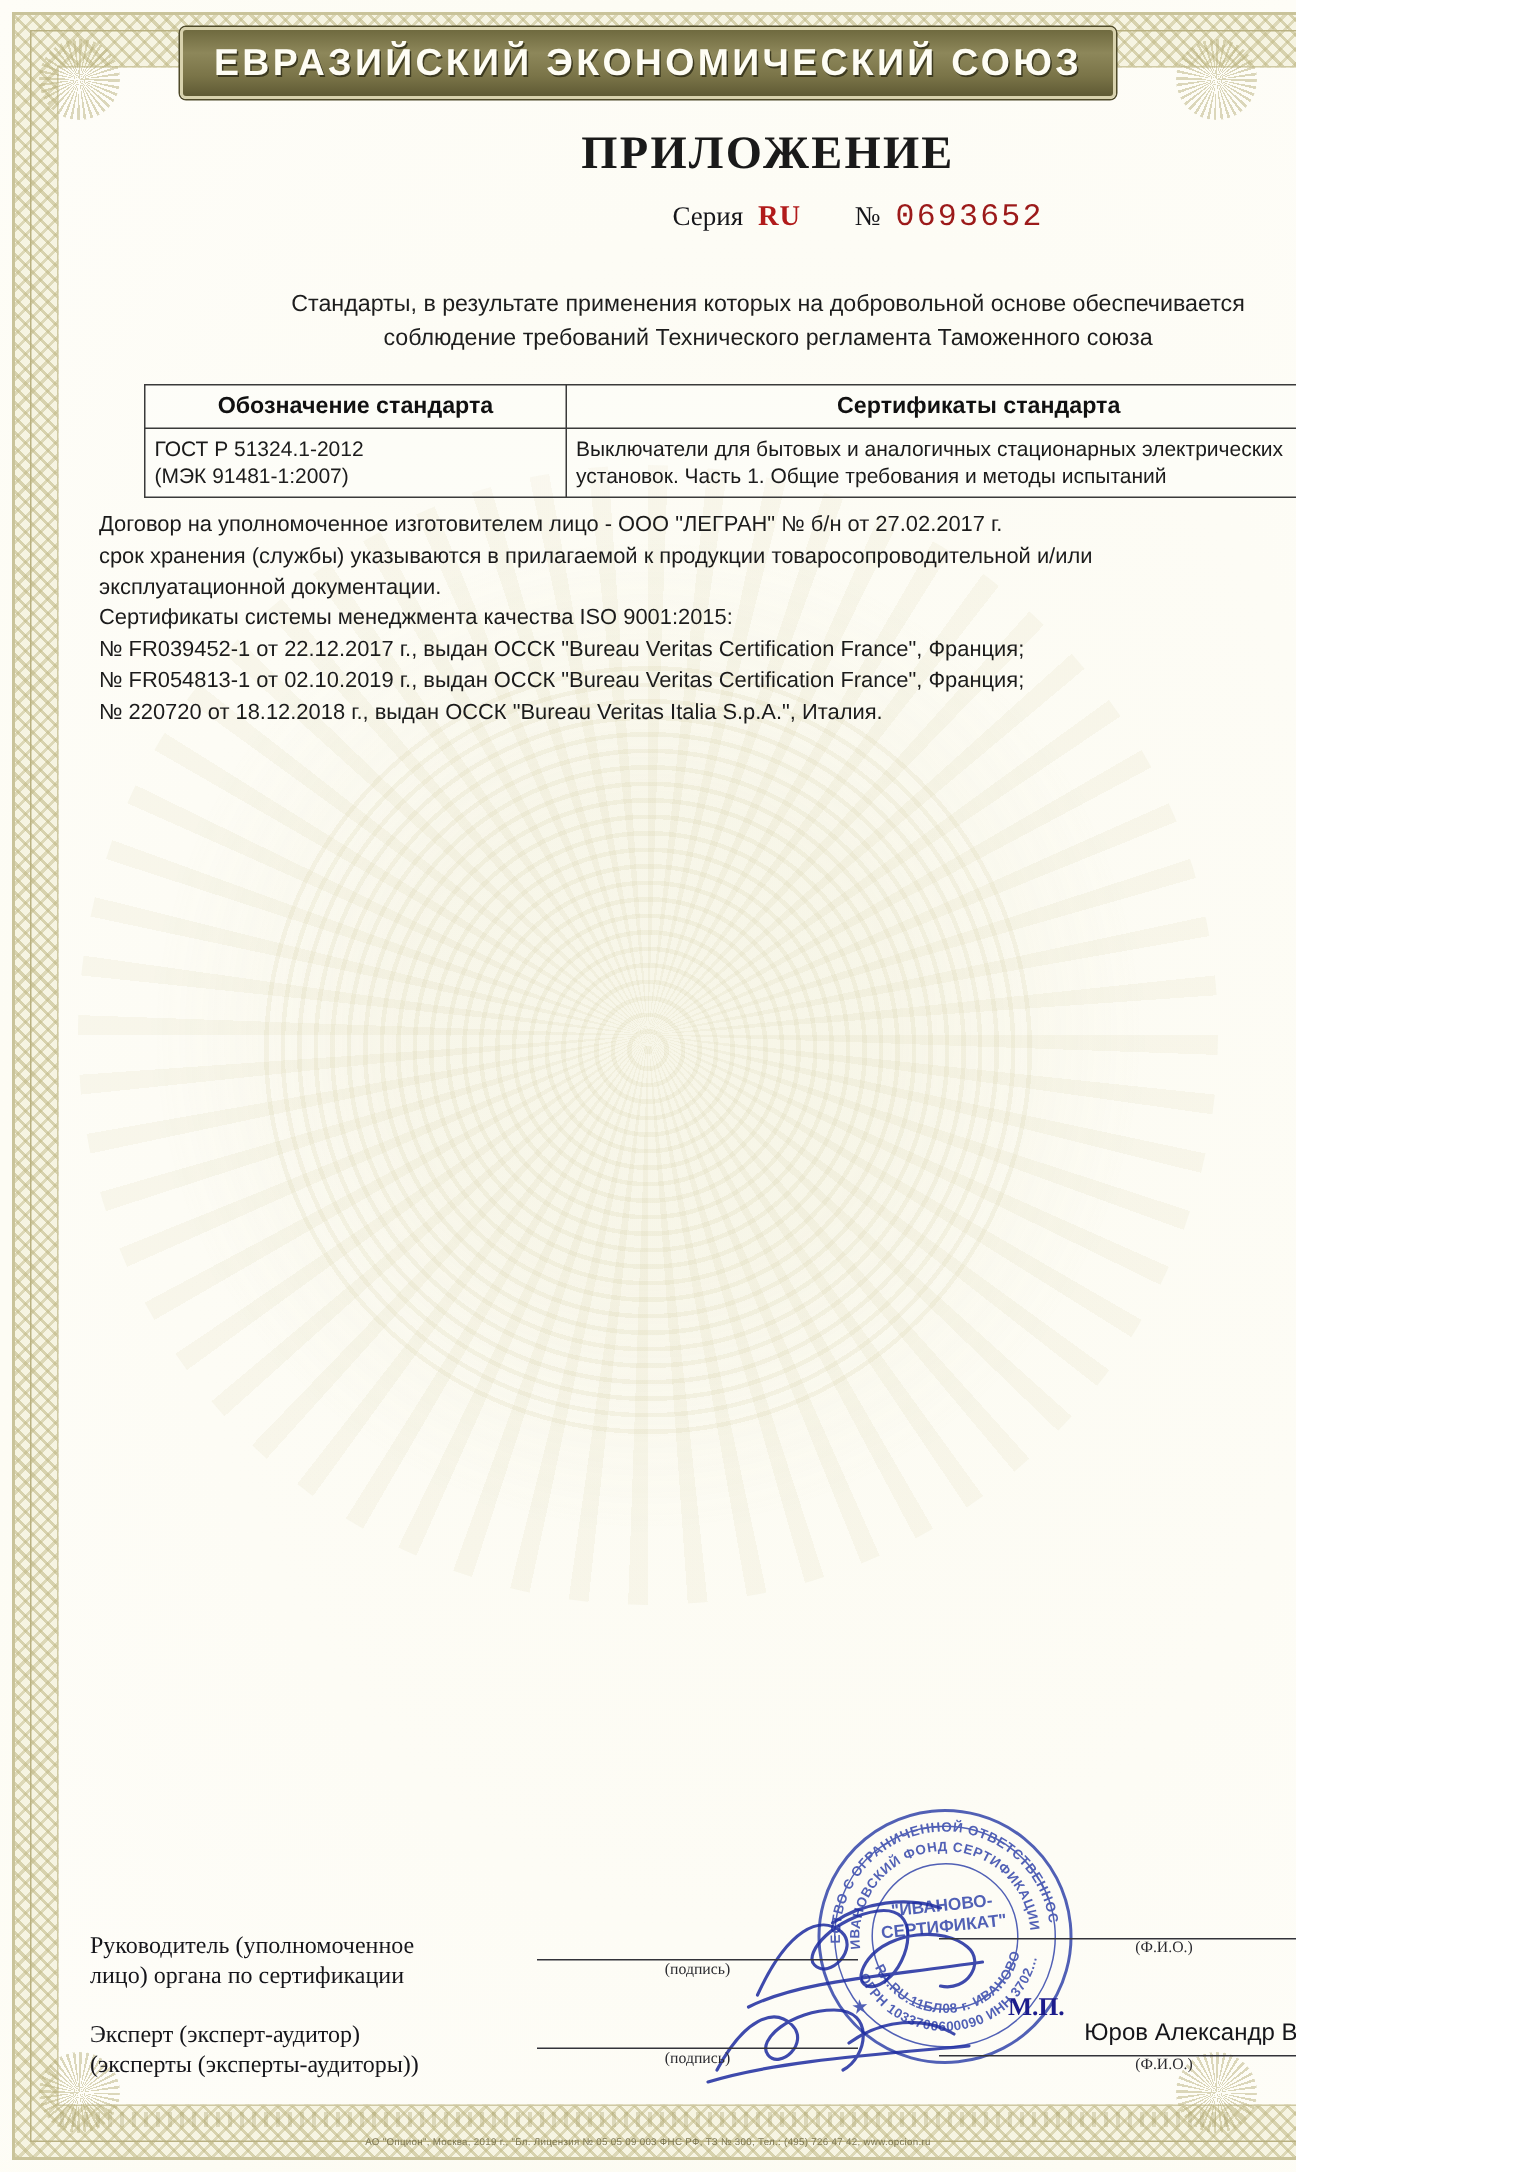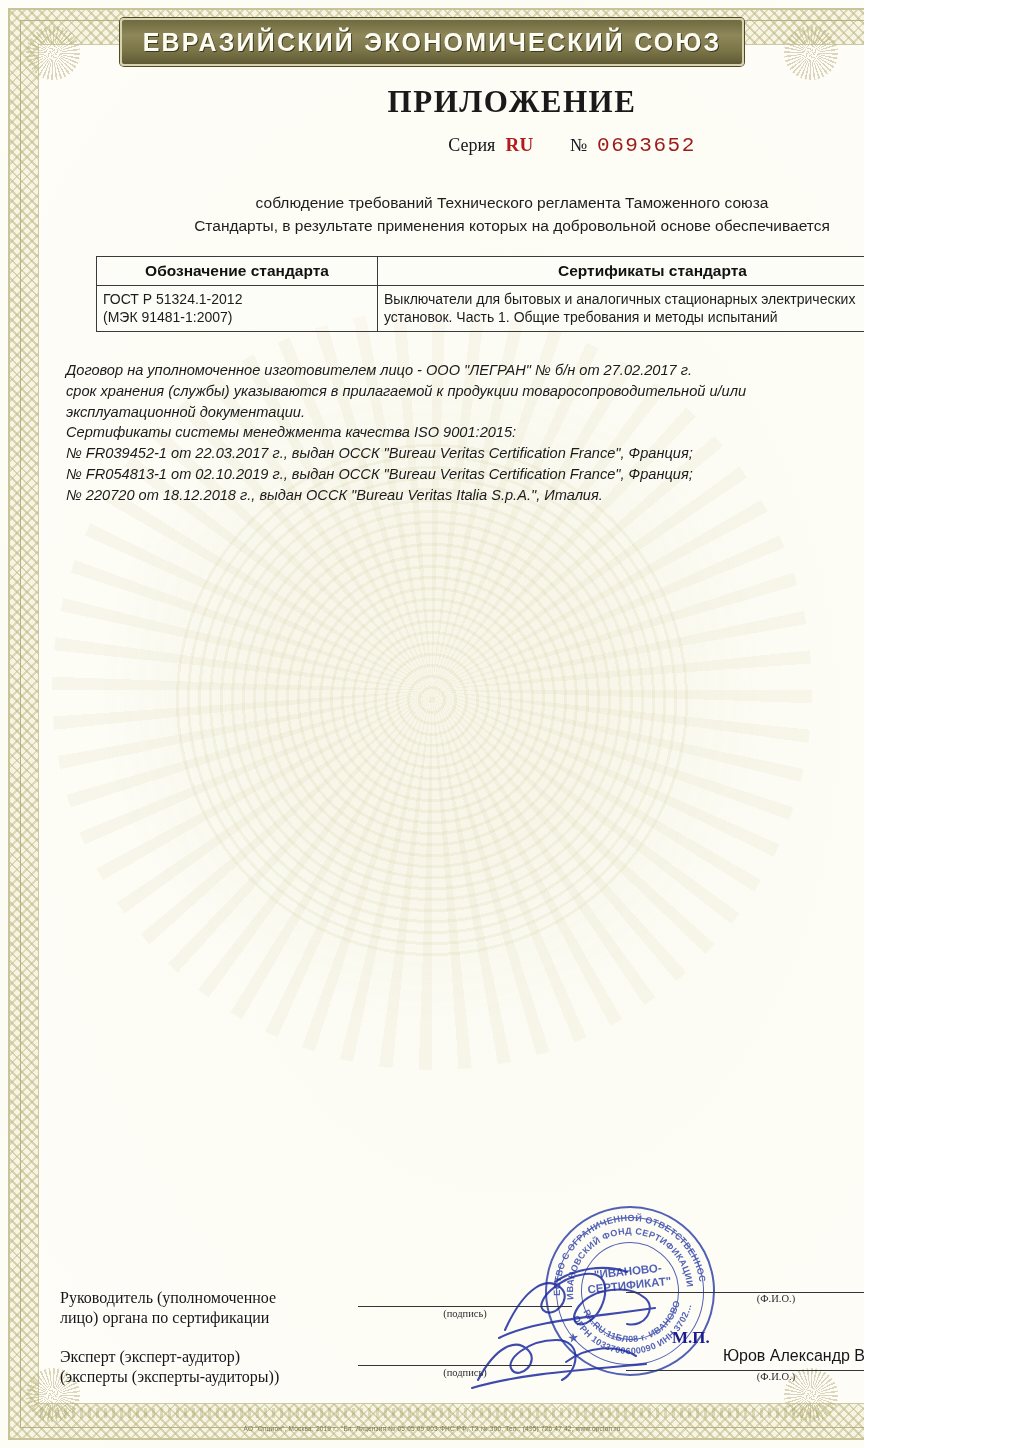--- a/index.html
+++ b/index.html
@@ -209,23 +209,22 @@
   table.std td {
     font-family: "Liberation Sans", sans-serif;
     font-size: 14px;
     line-height: 1.35;
     color: #1b1b1b;
   }
   td.col-code { width: 268px; white-space: pre-line; }
 
   
   .body-block {
-    margin-top: 28px;
+    margin-top: 8px;
     padding: 0 6px;
-    font-style: italic;
   }
   .body-block p {
     margin: 0;
     font-family: "Liberation Sans", sans-serif;
     font-size: 14.6px;
     line-height: 1.42;
     color: #1b1b1b;
   }
 
   
@@ -421,22 +420,22 @@
 
 
     <div class="series-row">
       <span class="series-label">Серия</span>
       <span class="series-value">RU</span>
       <span class="num-sign">№</span>
       <span class="num-value">0693652</span>
     </div>
 
     <div class="intro">
+      <div>Стандарты, в результате применения которых на добровольной основе обеспечивается</div>
       <div>соблюдение требований Технического регламента Таможенного союза</div>
-      <div>Стандарты, в результате применения которых на добровольной основе обеспечивается</div>
     </div>
 
     <table class="std">
       <thead>
         <tr>
           <th class="col-code">Обозначение стандарта</th>
           <th>Сертификаты стандарта</th>
         </tr>
       </thead>
       <tbody>
@@ -446,21 +445,21 @@
           <td>Выключатели для бытовых и аналогичных стационарных электрических установок. Часть 1. Общие требования и методы испытаний</td>
         </tr>
       </tbody>
     </table>
 
     <div class="body-block">
       <p>Договор на уполномоченное изготовителем лицо - ООО "ЛЕГРАН" № б/н от 27.02.2017 г.</p>
       <p>срок хранения (службы) указываются в прилагаемой к продукции товаросопроводительной и/или</p>
       <p>эксплуатационной документации.</p>
       <p>Сертификаты системы менеджмента качества ISO 9001:2015:</p>
-      <p>№ FR039452-1 от 22.03.2017 г., выдан ОССК "Bureau Veritas Certification France", Франция;</p>
+      <p>№ FR039452-1 от 22.12.2017 г., выдан ОССК "Bureau Veritas Certification France", Франция;</p>
       <p>№ FR054813-1 от 02.10.2019 г., выдан ОССК "Bureau Veritas Certification France", Франция;</p>
       <p>№ 220720 от 18.12.2018 г., выдан ОССК "Bureau Veritas Italia S.p.A.", Италия.</p>
     </div>
 
   </div>
 
   <div class="stamp">
     <svg class="stamp-ring-text" viewBox="0 0 166 166">
       <defs>
         <path id="arcTop" d="M 13,83 A 70,70 0 0 1 153,83"></path>

